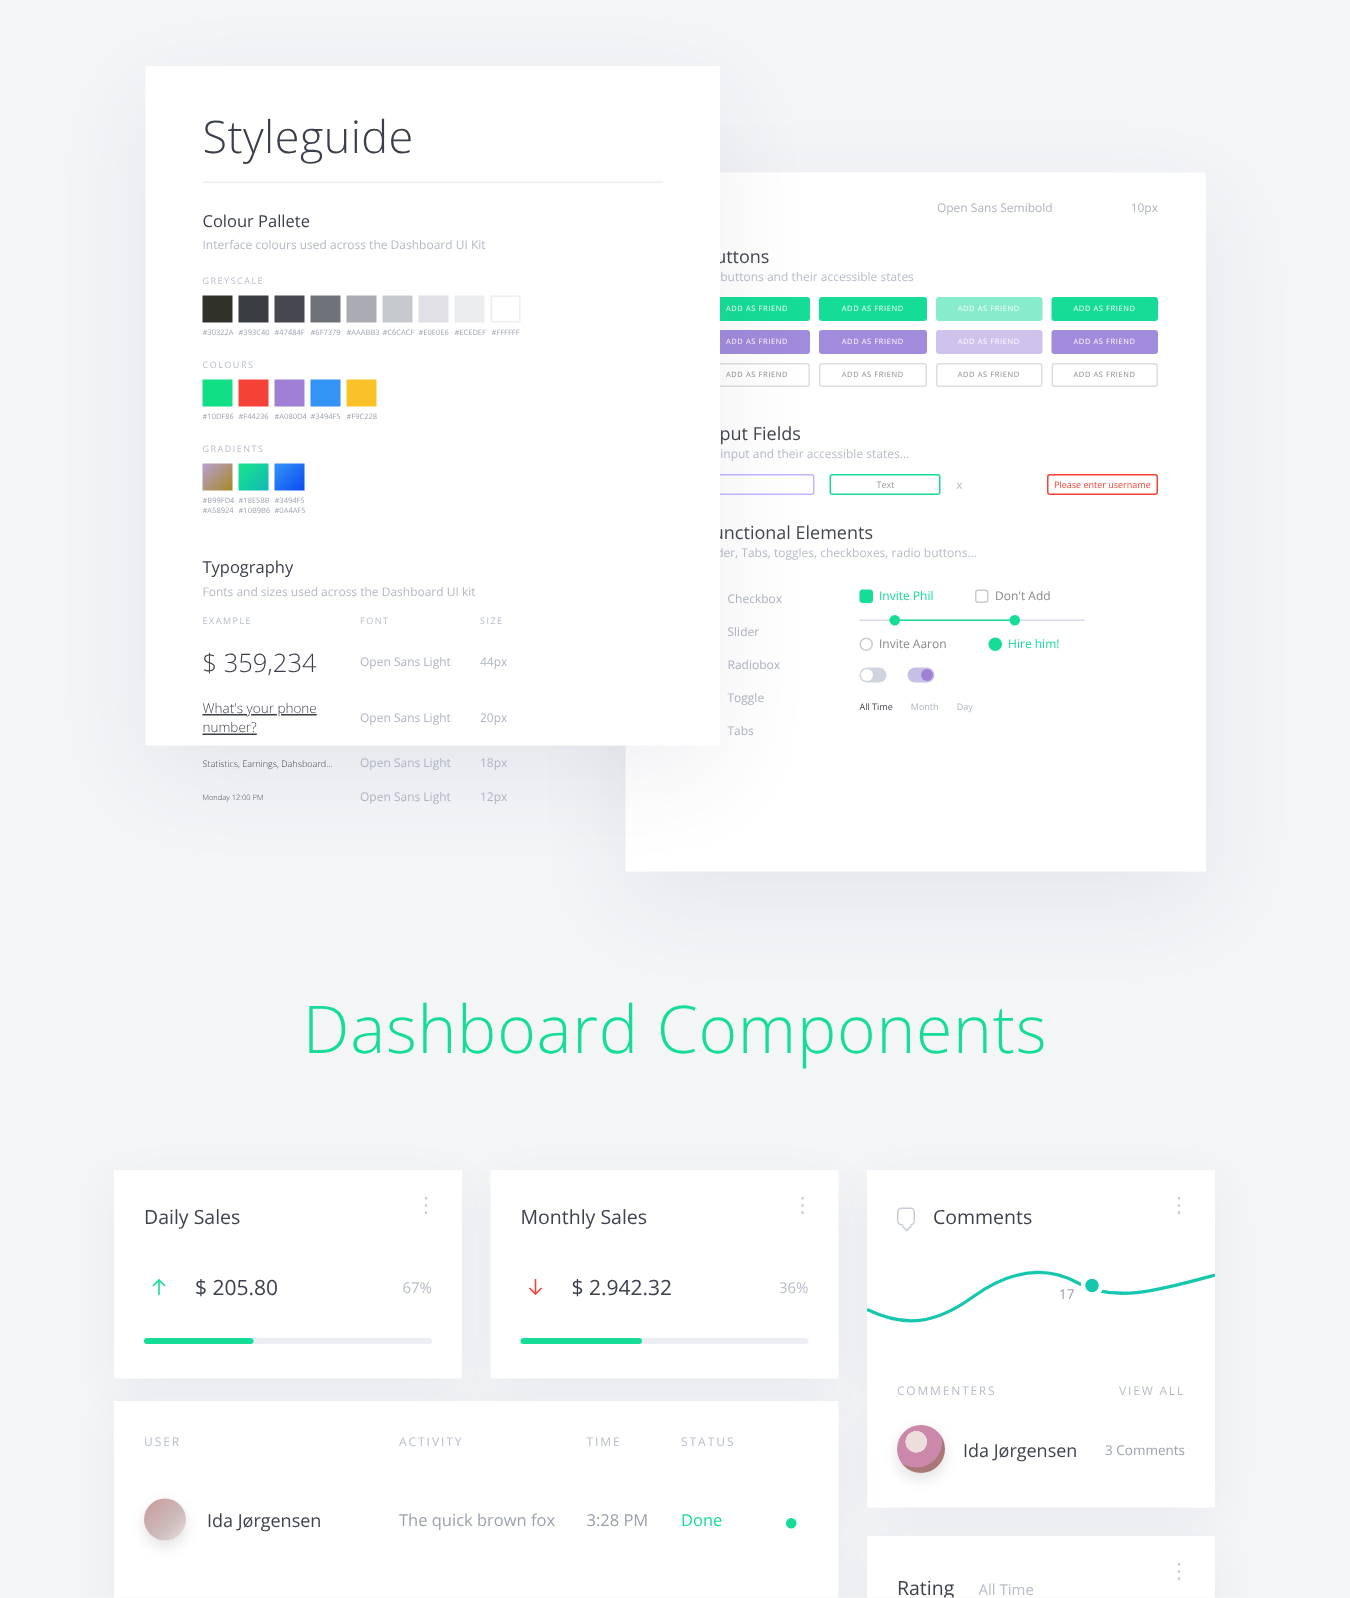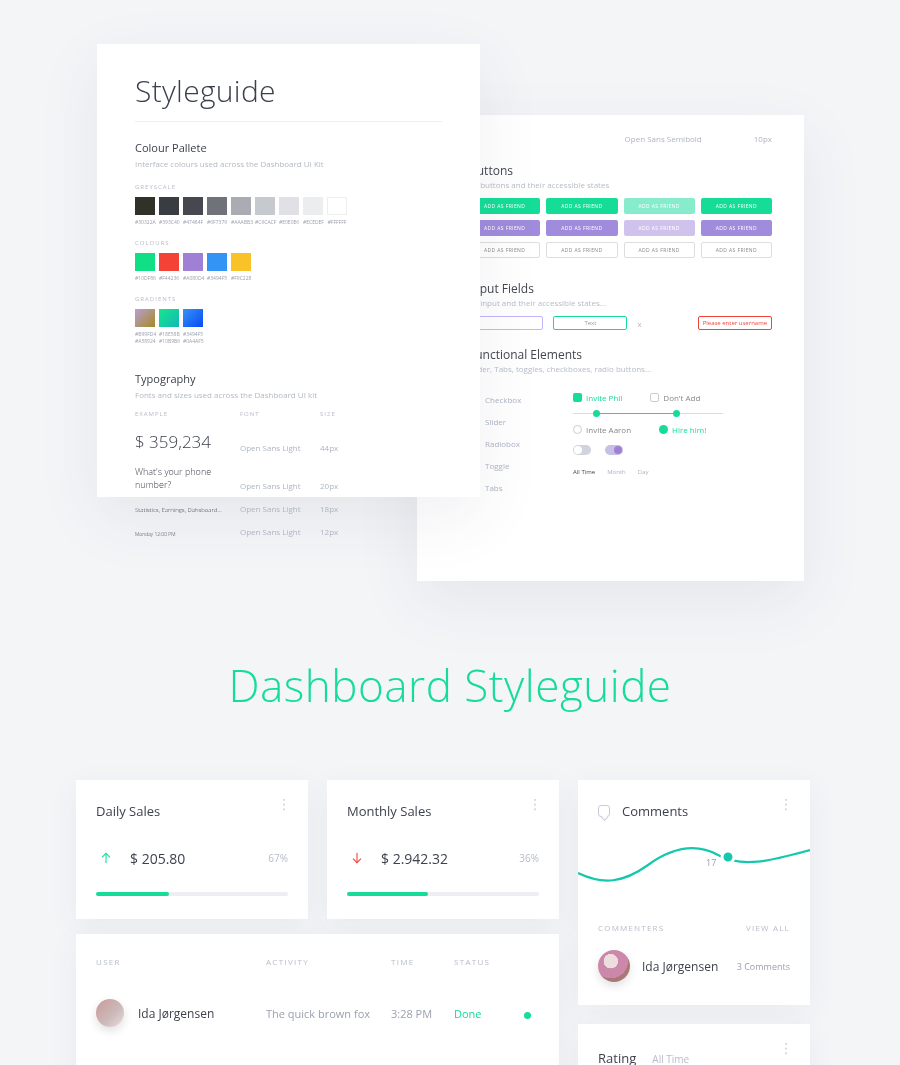--- a/index.html
+++ b/index.html
@@ -23,21 +23,21 @@
   .sg-sec-title { font-size: 11px; color:#3b3f4b; margin-top: 8px; font-weight:400;}
   .sg-sec-sub { font-size: 8px; color:#b3b9c5; margin-top:3px; }
   .sg-label-tiny { font-size:6px; letter-spacing:1px; color:#b6bcc9; text-transform:uppercase; margin-top:14px;}
   .swatch-row { display:flex; gap:4px; margin-top:6px; }
   .swatch { width:20px; height:18px; }
   .swatch-hex { display:flex; gap:4px; margin-top:4px; }
   .swatch-hex span { width:20px; font-size:5px; color:#9ba1af; text-align:center;}
   .typo-table { width:100%; margin-top:10px; }
   .typo-head { display:flex; font-size:6px; letter-spacing:1px; color:#b6bcc9; text-transform:uppercase;}
   .typo-head div:nth-child(1){width:105px;} .typo-head div:nth-child(2){width:80px;} .typo-head div:nth-child(3){width:50px;}
-  .typo-row { display:flex; align-items:flex-end; margin-top:12px;}
+  .typo-row { display:flex; align-items:center; margin-top:12px;}
   .typo-row .ex { width:105px; color:#3b3f4b;}
   .typo-row .fn,.typo-row .sz{ font-size:8px;color:#aeb4c2;} .typo-row .fn{width:80px;} .typo-row .sz{width:50px;}
 
   .sg-right { top:95px; left:417px; width:387px; height:466px; padding: 18px 32px 22px 52px; z-index:2; background:#fff;margin-top:20px;}
   .sg-right * { font-size:8px;}
   .sg-r-meta { display:flex; justify-content:flex-end; gap:52px; color:#aeb4c2; margin-bottom:18px;}
   .sg-r-title { font-size:12px; color:#44474f; font-weight:400;}
   .sg-r-sub { color:#b6bcc9; margin-bottom:8px;}
   .btn-row { display:flex; gap:6px; margin:6px 0;}
   .mini-btn { flex:1; height:16px; border-radius:2px; display:flex;align-items:center;justify-content:center; font-size:5px; letter-spacing:.4px; color:#fff; text-transform:uppercase;}
@@ -179,21 +179,21 @@
         <div>FONT</div>
         <div>SIZE</div>
       </div>
       <div id="typo-rows">
           <div class="typo-row" data-name="typography-row">
             <div class="ex" style="font-size:17px;font-weight:300;">$ 359,234</div>
             <div class="fn">Open Sans Light</div>
             <div class="sz">44px</div>
           </div>
           <div class="typo-row" data-name="typography-row">
-            <div class="ex" style="font-size:9px;font-weight:300;">What's your phone number?</div>
+            <div class="ex" style="font-size:9px;font-weight:300;text-decoration:underline;">What's your phone number?</div>
             <div class="fn">Open Sans Light</div>
             <div class="sz">20px</div>
           </div>
           <div class="typo-row" data-name="typography-row">
             <div class="ex" style="font-size:6px;font-weight:300;">Statistics, Earnings, Dahsboard...</div>
             <div class="fn">Open Sans Light</div>
             <div class="sz">18px</div>
           </div>
           <div class="typo-row" data-name="typography-row">
             <div class="ex" style="font-size:5px;font-weight:300;">Monday 12:00 PM</div>
@@ -282,21 +282,21 @@
           </span>
       </div>
       <div class="tabs-mini" style="margin-top:10px;" data-name="tabs-mini">
         <span class="act" data-name="tab-alltime">All Time</span>
         <span data-name="tab-month">Month</span>
         <span data-name="tab-day">Day</span>
       </div>
     </div>
   </div>
 
-  <div class="hero" data-name="hero-heading">Dashboard Styleguide</div>
+  <div class="hero" data-name="hero-heading">Dashboard Components</div>
 
   <div class="cards">
 
     <div class="card sales" style="position:relative;" data-name="daily-sales-card">
       <div class="card-title" data-name="daily-sales-title">Daily Sales</div>
       <span class="dots vdots" style="top:22px;right:18px;position:absolute;" data-name="kebab-menu-icon"></span>
       <div class="row">
         <div style="display:flex;align-items:center;gap:14px;">
           <span class="arrow" data-name="arrow-up-icon">
             <svg viewBox="0 0 24 24" fill="none" stroke="#15dd97" stroke-width="1.6">

